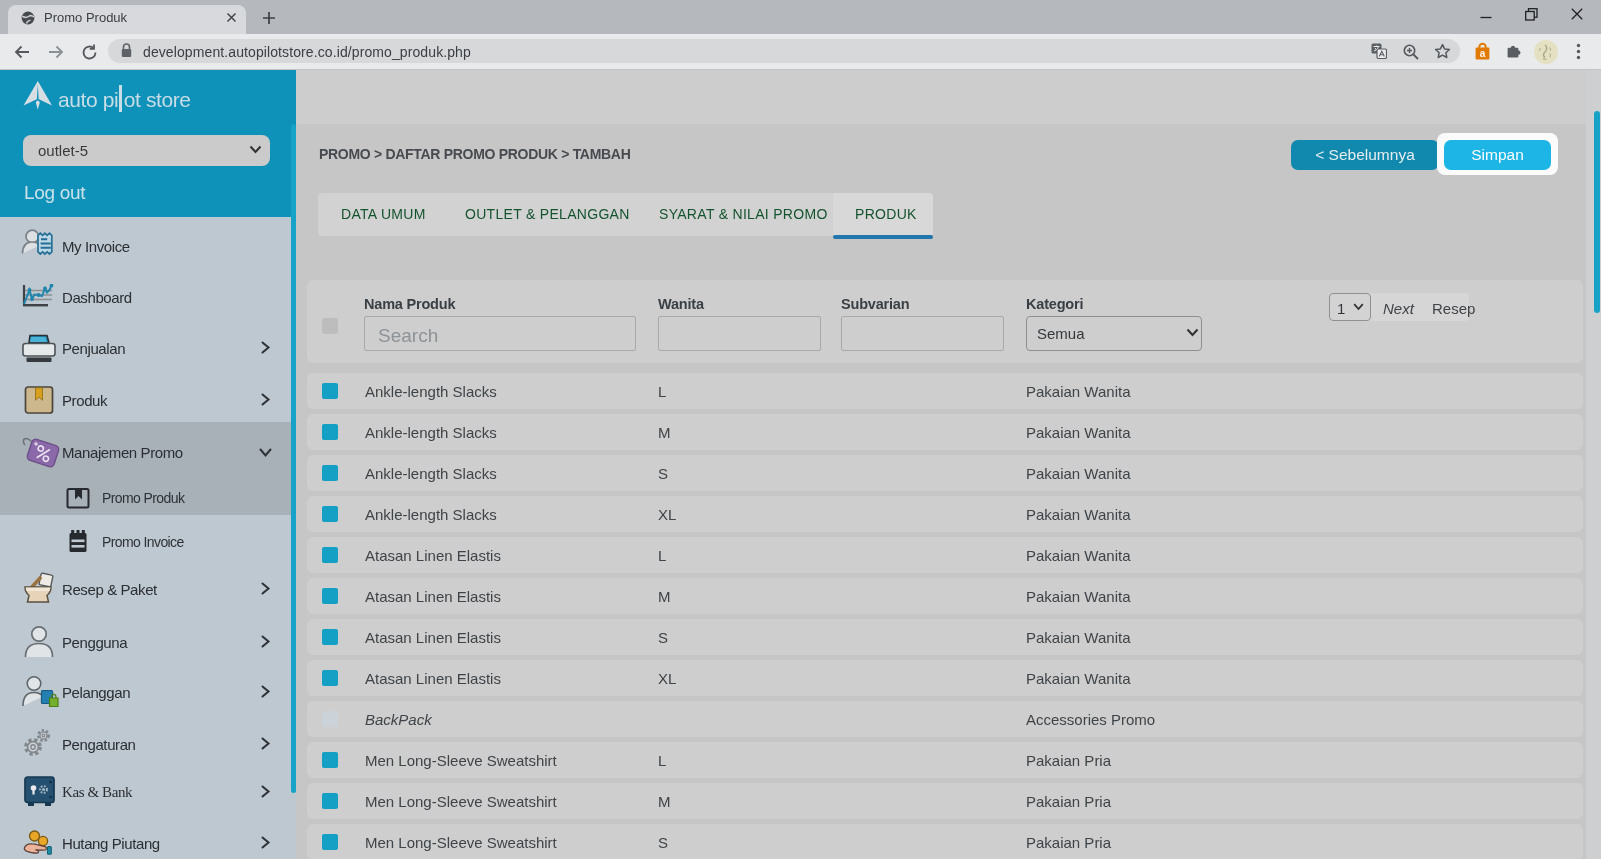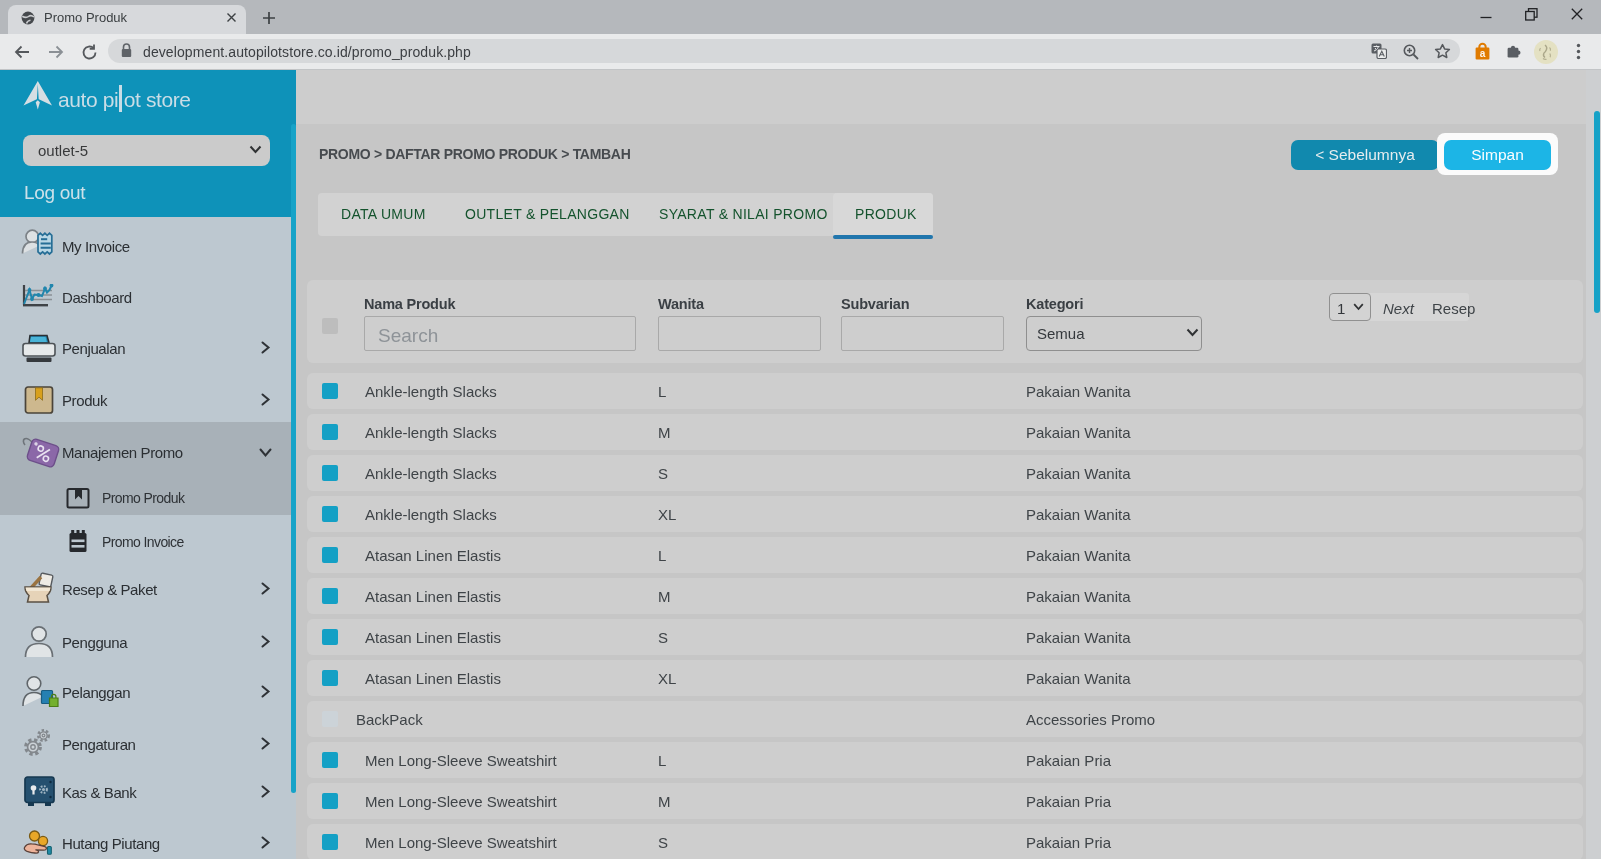--- a/index.html
+++ b/index.html
@@ -269,21 +269,21 @@
     <rect x="2" y="2" width="29" height="25.5" rx="2.5" fill="#25506f" stroke="#163850" stroke-width="1.7"></rect>
     <rect x="5" y="27.5" width="6" height="3.5" fill="#163850"></rect>
     <rect x="22" y="27.5" width="6" height="3.5" fill="#163850"></rect>
     <circle cx="10.5" cy="13" r="2.8" fill="#e8eaec"></circle>
     <rect x="9.4" y="14" width="2.2" height="5.5" fill="#e8eaec"></rect>
     <circle cx="20.5" cy="14.5" r="3.4" fill="none" stroke="#9fb4c2" stroke-width="2" stroke-dasharray="1.8 1.4"></circle>
     <circle cx="20.5" cy="14.5" r="1.6" fill="#9fb4c2"></circle>
     <circle cx="27.5" cy="7" r="1.2" fill="#0d2a40"></circle>
     <circle cx="27.5" cy="22" r="1.2" fill="#0d2a40"></circle>
   </svg>
-<div class="mi-text" style="top:784px;">Kas &amp; Bank</div>
+<div class="mi-text" style="top:784px;font-family:Liberation Serif, serif;">Kas &amp; Bank</div>
 
 <svg class="abs" style="left:22px;top:826px;" width="34" height="32" viewBox="0 0 34 32">
     <circle cx="12.5" cy="10" r="5" fill="#e8a727" stroke="#7a5a14" stroke-width="1.3"></circle>
     <circle cx="21" cy="15" r="4.6" fill="#e8a727" stroke="#7a5a14" stroke-width="1.3"></circle>
     <path d="M2.5 21.5 Q4.5 17.5 9.5 17.8 Q13.5 17.9 16 19 L22 20.3 Q24.8 21 24.3 22.8 Q23.9 24.3 21.4 24.1 L13.5 23.8 Q17 24.4 16.5 26 Q16.1 27.4 12.8 27 Q5.5 26.4 3.2 24.3 Q1.8 23 2.5 21.5 Z" fill="#edb39a" stroke="#5a4038" stroke-width="1.3"></path>
     <rect x="25.5" y="20.5" width="3.8" height="7.8" rx="1" fill="#1f8ca8" stroke="#14606f" stroke-width="1.1"></rect>
   </svg>
 <div class="mi-text" style="top:835px;">Hutang Piutang</div>
 
 <svg class="chev" style="top:341px;" viewBox="0 0 13 13">
@@ -386,21 +386,21 @@
 <div class="ct" style="left:365px; top:629px;">Atasan Linen Elastis</div>
 <div class="ct" style="left:658px; top:629px;">S</div>
 <div class="ct" style="left:1026px; top:629px;">Pakaian Wanita</div>
 <div class="row" style="top:660px;"></div>
 <div class="cb" style="top:670px;"></div>
 <div class="ct" style="left:365px; top:670px;">Atasan Linen Elastis</div>
 <div class="ct" style="left:658px; top:670px;">XL</div>
 <div class="ct" style="left:1026px; top:670px;">Pakaian Wanita</div>
 <div class="row" style="top:701px;"></div>
 <div class="cb off" style="top:711px;"></div>
-<div class="ct" style="left:356px; top:711px;">BackPack</div>
+<div class="ct" style="left:365px; top:711px;font-style:italic;">BackPack</div>
 <div class="ct" style="left:1026px; top:711px;">Accessories Promo</div>
 <div class="row" style="top:742px;"></div>
 <div class="cb" style="top:752px;"></div>
 <div class="ct" style="left:365px; top:752px;">Men Long-Sleeve Sweatshirt</div>
 <div class="ct" style="left:658px; top:752px;">L</div>
 <div class="ct" style="left:1026px; top:752px;">Pakaian Pria</div>
 <div class="row" style="top:783px;"></div>
 <div class="cb" style="top:793px;"></div>
 <div class="ct" style="left:365px; top:793px;">Men Long-Sleeve Sweatshirt</div>
 <div class="ct" style="left:658px; top:793px;">M</div>

